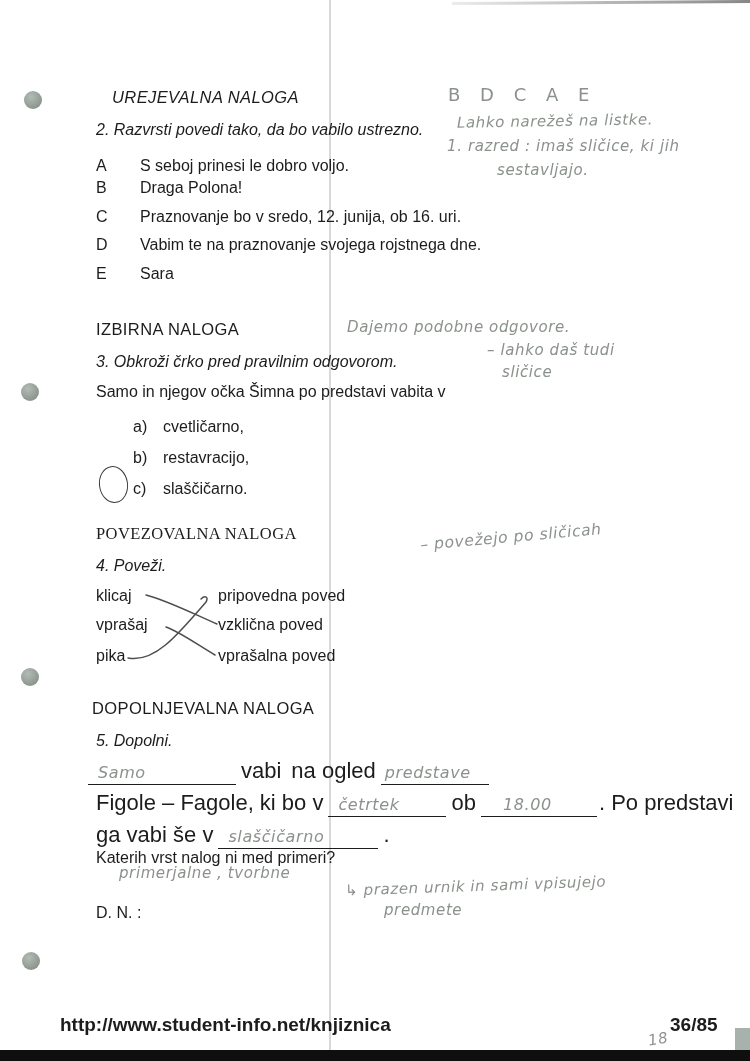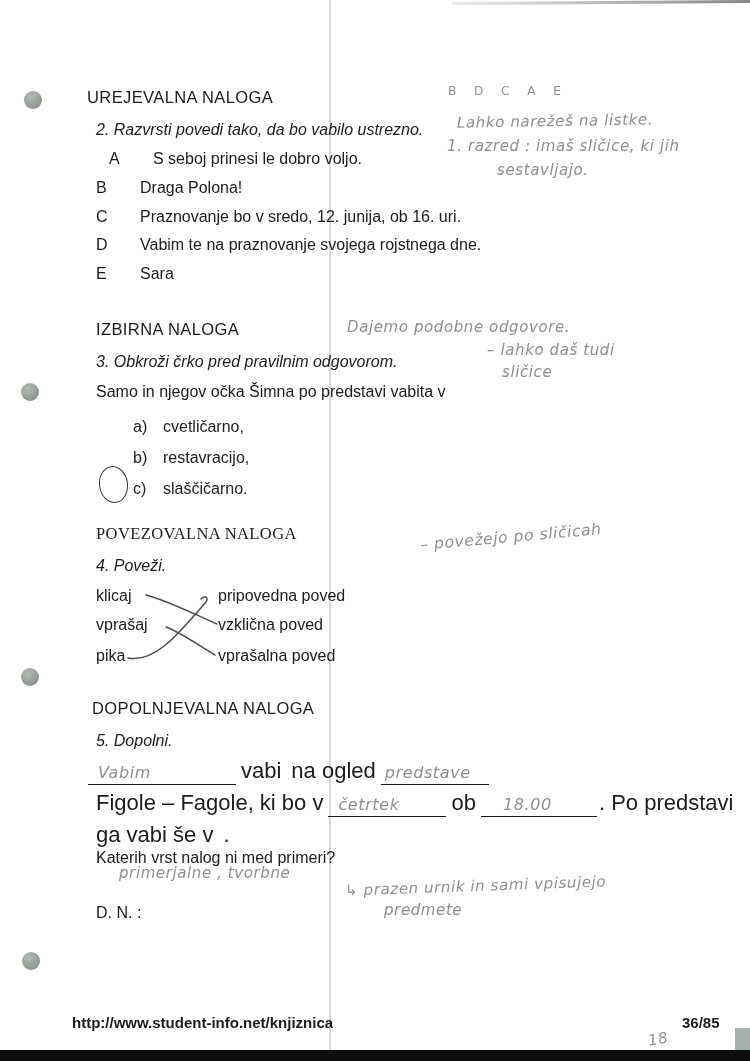--- a/index.html
+++ b/index.html
@@ -13,21 +13,21 @@
   .print{font-size:16px;line-height:1.2;white-space:nowrap;}
   .title{font-size:16.5px;letter-spacing:.4px;}
   .instr{font-style:italic;}
   .opt-letter{display:inline-block;width:44px;}
   .choice-label{display:inline-block;width:30px;}
   
   .hw{
     font-family:"DejaVu Sans", sans-serif;font-style:italic;
     color:#8b918b;font-size:15px;white-space:nowrap;letter-spacing:.6px;
   }
-  .hw-big{font-size:12px;letter-spacing:7px;font-style:normal;text-align:center;}
+  .hw-big{font-size:18px;letter-spacing:7px;font-style:normal;text-align:center;}
   .hw-fill{position:relative;top:-1px;padding-left:10px;font-size:16px;}
   
   .fold-line{width:2px;background:rgba(185,185,185,.55);}
   .hole{
     width:18px;height:18px;border-radius:50%;
     background:radial-gradient(circle at 38% 32%, #b3bbb5, #8d978f 70%, #7f8a82);
   }
   .bottom-band{left:0;top:1050px;width:750px;height:11px;background:#0f0f0f;}
   .edge-block{left:735px;top:1028px;width:15px;height:23px;background:#a8b2ac;}
   .top-edge{
@@ -40,40 +40,40 @@
   .blank{
     display:inline-block;height:21px;border-bottom:1.6px solid #1c1c1c;
     box-sizing:border-box;white-space:nowrap;
   }
   .fill-word{padding:0 5px 1px 5px;font-size:22px;}
   
   .circle-annot{
     width:29px;height:37px;border:1.7px solid #3c3c3c;border-radius:50%;
     transform:rotate(-8deg);box-sizing:border-box;
   }
-  .footer-text{font-weight:bold;font-size:15px;white-space:nowrap;margin-left:12px;}
+  .footer-text{font-weight:bold;font-size:19px;white-space:nowrap;}
 </style>
 </head>
 <body>
 
 <div class="page">
 
   <div class="abs fold-line" style="left:329px;top:0;height:1050px;"></div>
   <div class="abs top-edge"></div>
   <div class="abs hole" style="left:24px;top:91px;"></div>
   <div class="abs hole" style="left:21px;top:383px;"></div>
   <div class="abs hole" style="left:21px;top:668px;"></div>
   <div class="abs hole" style="left:22px;top:952px;"></div>
   <div class="abs edge-block"></div>
   <div class="abs bottom-band"></div>
 
-  <div class="abs print title" style="left:87px;top:88px;">UREJEVALNA NALOGA</div>
+  <div class="abs print title" style="left:112px;top:88px;font-style:italic;">UREJEVALNA NALOGA</div>
   <div class="abs print instr" style="left:96px;top:120px;">2. Razvrsti povedi tako, da bo vabilo ustrezno.</div>
 
-  <div class="abs print" style="left:96px;top:149px;margin-left:13px;">
+  <div class="abs print" style="left:96px;top:156px;">
     <span class="opt-letter">A</span><span>S seboj prinesi le dobro voljo.</span>
   </div>
   <div class="abs print" style="left:96px;top:178px;">
     <span class="opt-letter">B</span><span>Draga Polona!</span>
   </div>
   <div class="abs print" style="left:96px;top:207px;">
     <span class="opt-letter">C</span><span>Praznovanje bo v sredo, 12. junija, ob 16. uri.</span>
   </div>
   <div class="abs print" style="left:96px;top:235px;">
     <span class="opt-letter">D</span><span>Vabim te na praznovanje svojega rojstnega dne.</span>
@@ -122,36 +122,37 @@
     <path d="M48,45 C62,50 80,63 97,73" stroke="#4d4d4d" stroke-width="1.5" fill="none" stroke-linecap="round"></path>
     <path d="M10,76 C36,81 58,55 88,20 C91,15 87,13 83,17" stroke="#4d4d4d" stroke-width="1.5" fill="none" stroke-linecap="round"></path>
   </svg>
 
   <div class="abs hw" style="left:420px;top:528px;transform:rotate(-5deg);font-size:15.5px;">– povežejo po sličicah</div>
 
   <div class="abs print title" style="left:92px;top:699px;">DOPOLNJEVALNA NALOGA</div>
   <div class="abs print instr" style="left:96px;top:731px;">5. Dopolni.</div>
 
   <div class="abs print fill-line" style="left:88px;top:758px;">
-    <span class="blank" style="width:148px;"><span class="hw hw-fill">Vabim</span></span>
+    <span class="blank" style="width:148px;"><span class="hw hw-fill">Samo</span></span>
     <span class="fill-word">vabi</span>
     <span class="fill-word">na ogled</span>
     <span class="blank" style="width:108px;"><span class="hw hw-fill" style="padding-left:4px;">predstave</span></span>
   </div>
 
   <div class="abs print fill-line" style="left:96px;top:790px;">
     <span class="fill-word" style="padding-left:0;">Figole – Fagole, ki bo v</span>
     <span class="blank" style="width:118px;"><span class="hw hw-fill">četrtek</span></span>
     <span class="fill-word">ob</span>
     <span class="blank" style="width:116px;"><span class="hw hw-fill" style="padding-left:22px;">18.00</span></span>
     <span class="fill-word" style="padding-left:2px;">. Po predstavi</span>
   </div>
 
   <div class="abs print fill-line" style="left:96px;top:822px;">
     <span class="fill-word" style="padding-left:0;">ga vabi še v</span>
+    <span class="blank" style="width:160px;"><span class="hw hw-fill">slaščičarno</span></span>
     <span class="fill-word">.</span>
   </div>
 
   <div class="abs print" style="left:96px;top:848px;">Katerih vrst nalog ni med primeri?</div>
   <div class="abs hw" style="left:119px;top:864px;">primerjalne , tvorbne</div>
   <div class="abs hw" style="left:345px;top:877px;transform:rotate(-2deg);">↳ prazen urnik in sami vpisujejo</div>
   <div class="abs hw" style="left:384px;top:901px;">predmete</div>
   <div class="abs print" style="left:96px;top:903px;">D. N. :</div>
 
   <div class="abs footer-text" style="left:60px;top:1014px;">http://www.student-info.net/knjiznica</div>

